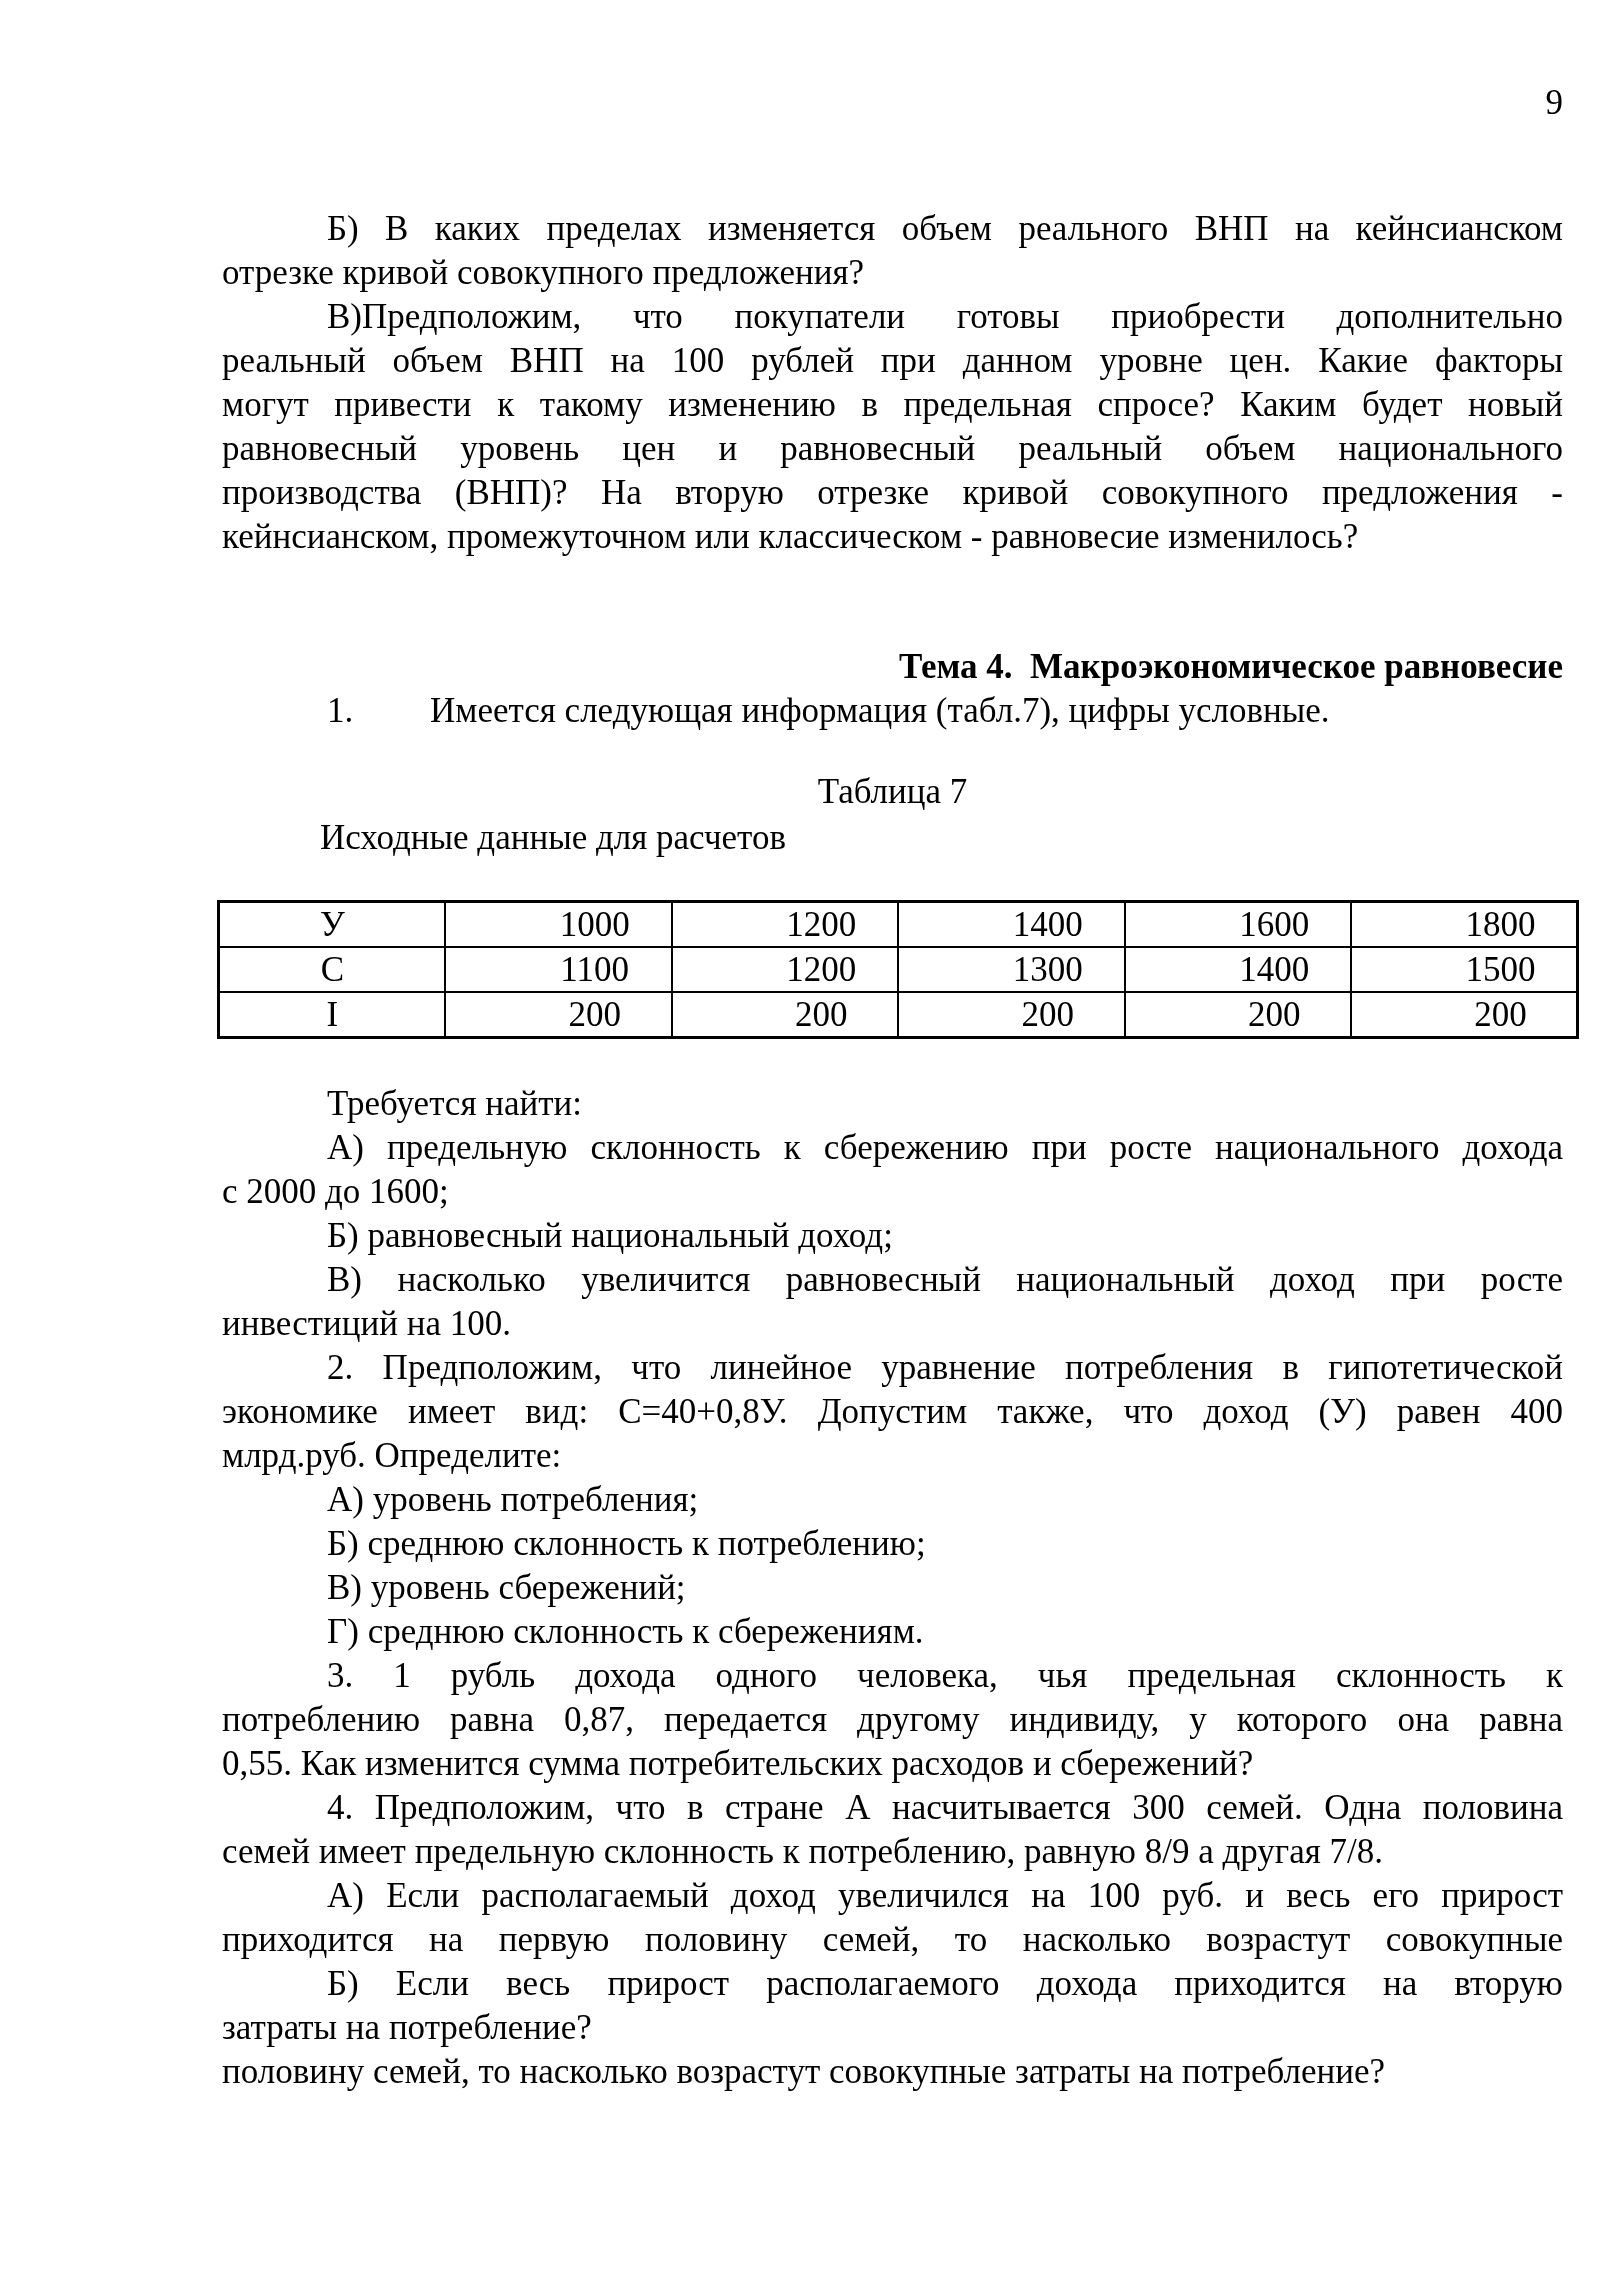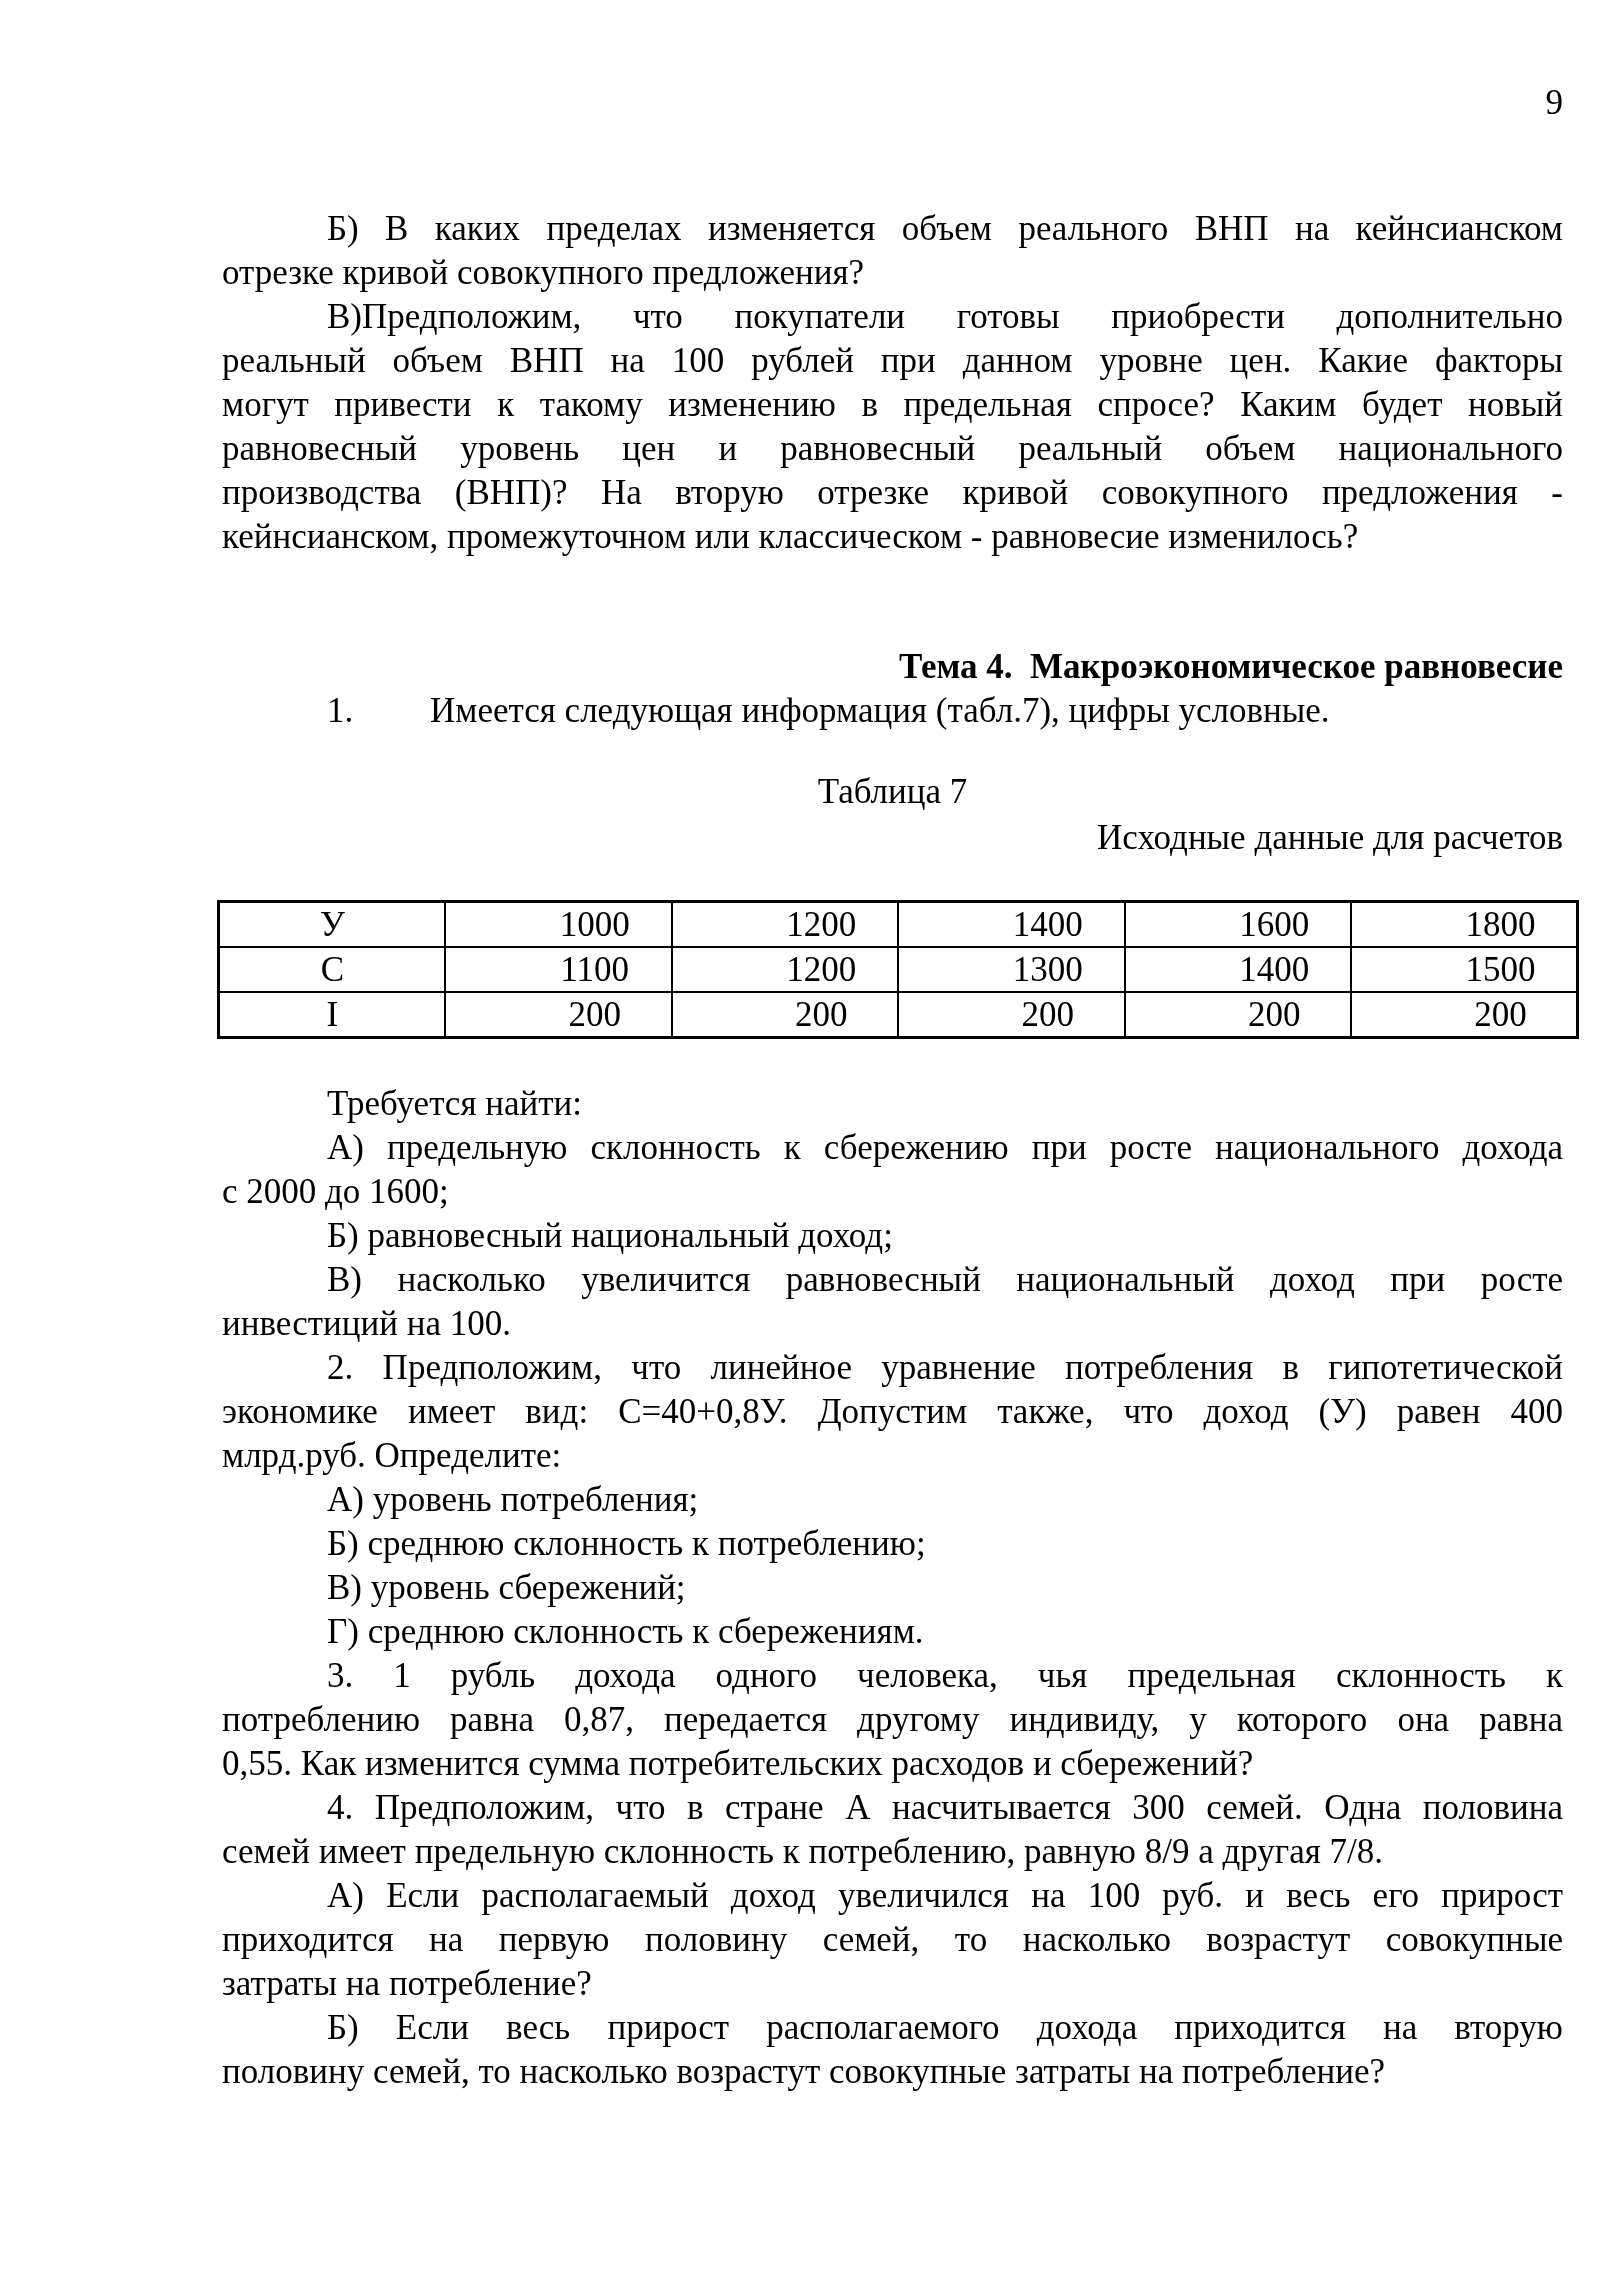--- a/index.html
+++ b/index.html
@@ -22,21 +22,21 @@
   .in{text-indent:105px;}
   .pageno{text-align:right;margin-top:81px;}
   .first-para{margin-top:82px;}
   .heading{
     margin-top:86px;font-weight:bold;text-align:right;
     padding-left:98px;white-space:pre;
   }
   .item1-num{display:inline-block;width:103px;}
   .item1{padding-left:105px;}
   .tlabel{margin-top:37px;text-align:center;}
-  .caption{margin-top:2px;text-align:right;padding-left:98px;}
+  .caption{margin-top:2px;text-align:left;padding-left:98px;}
   table.data{
     margin-top:40px;margin-left:-4.6px;
     border-collapse:collapse;table-layout:fixed;
     width:1362px;
   }
   table.data{border:3.3px solid #000;}
   table.data tr{border-top:2.6px solid #000;border-bottom:2.6px solid #000;}
   table.data td{
     border-left:2px solid #000;border-right:2px solid #000;
     height:43px;font-size:35px;text-align:center;
@@ -120,20 +120,20 @@
 
     <div class="line j in">3.  1  рубль  дохода  одного  человека,  чья  предельная  склонность  к</div>
     <div class="line j">потреблению равна 0,87, передается другому индивиду, у которого она равна</div>
     <div class="line">0,55. Как изменится сумма потребительских расходов и сбережений?</div>
 
     <div class="line j in">4. Предположим, что в стране А насчитывается 300 семей. Одна половина</div>
     <div class="line">семей имеет предельную склонность к потреблению, равную 8/9 а другая 7/8.</div>
 
     <div class="line j in">А) Если располагаемый доход увеличился на 100 руб. и весь его прирост</div>
     <div class="line j">приходится на первую половину семей, то насколько возрастут совокупные</div>
+    <div class="line j in">Б) Если весь прирост располагаемого дохода приходится на вторую</div>
+
     <div class="line">затраты на потребление?</div>
-
-    <div class="line j in">Б) Если весь прирост располагаемого дохода приходится на вторую</div>
     <div class="line">половину семей, то насколько возрастут совокупные затраты на потребление?</div>
 
   </div>
 </div>
 
 
 </body></html>

